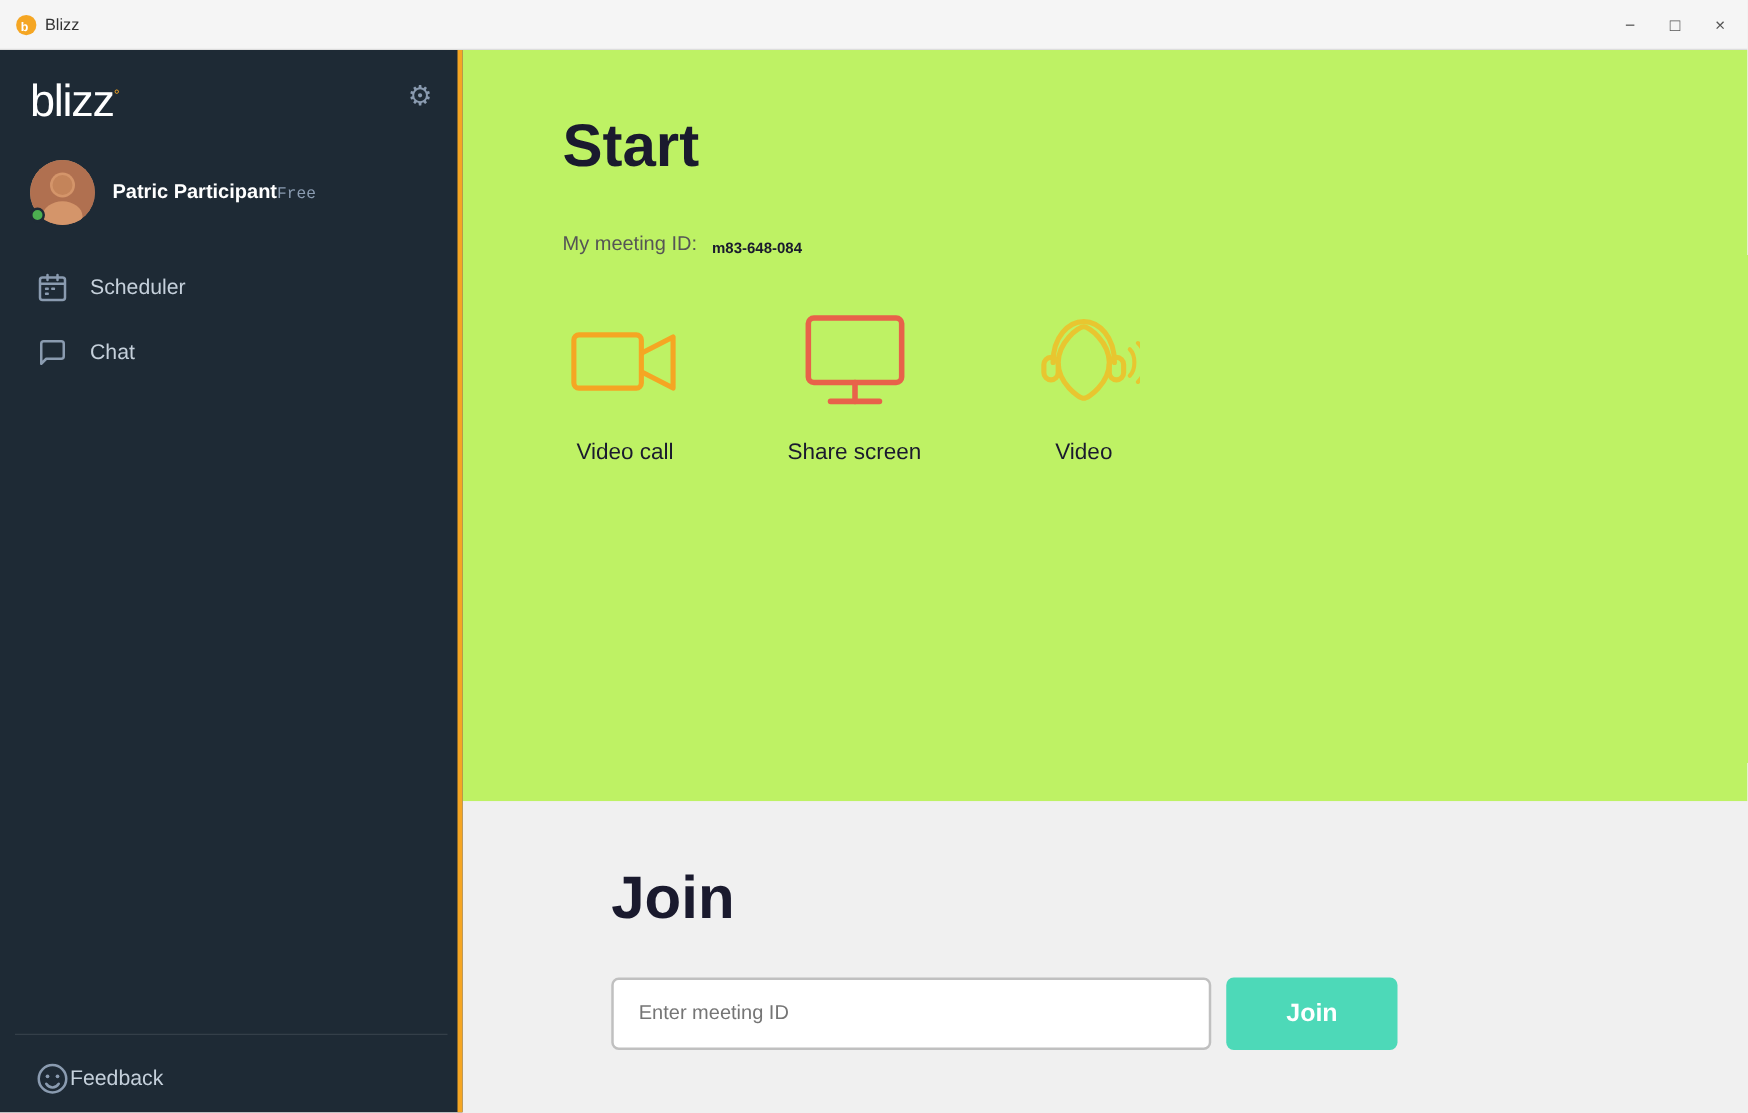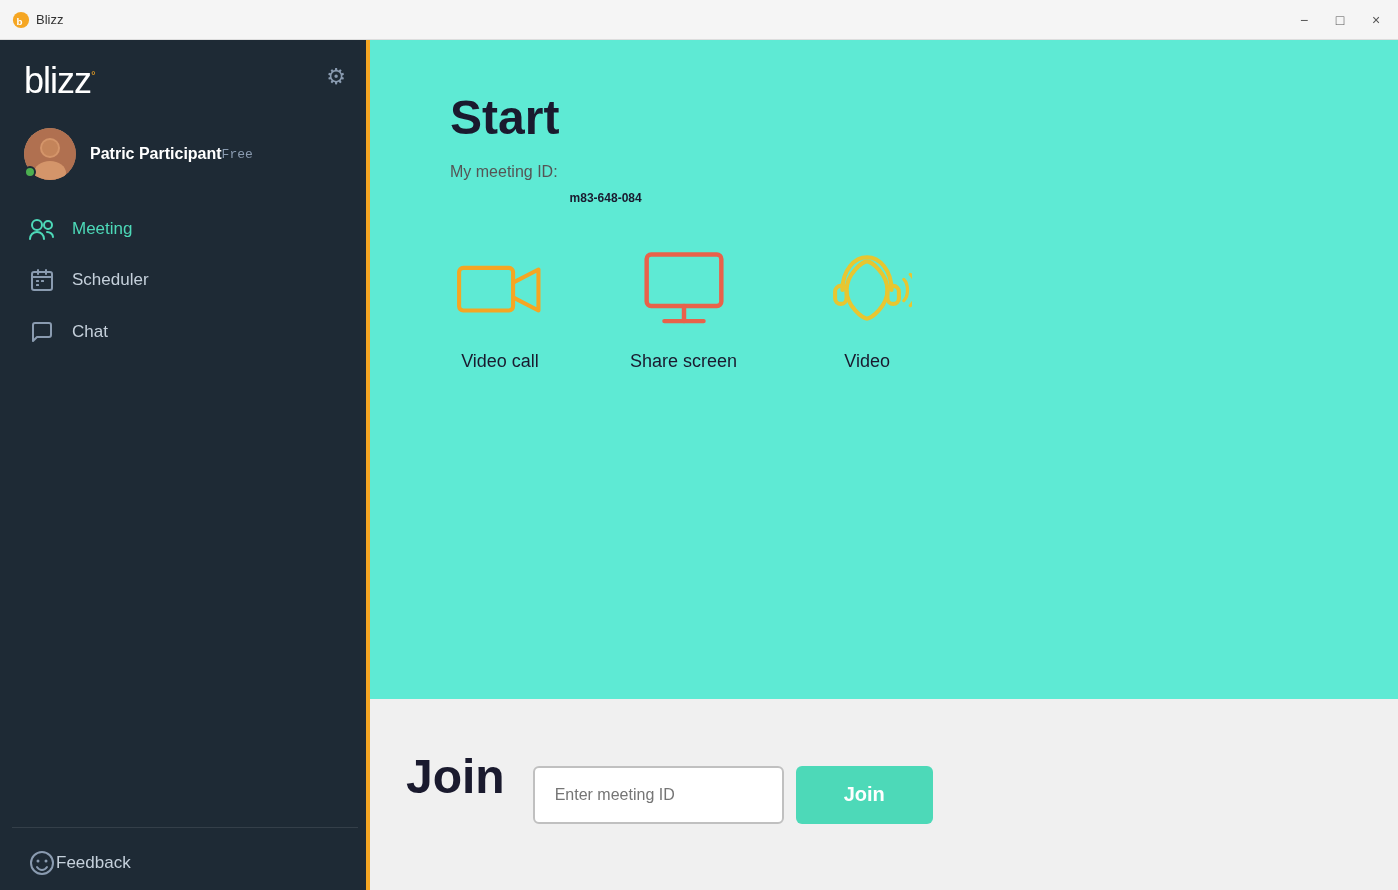--- a/index.html
+++ b/index.html
@@ -213,34 +213,34 @@
     .main-content {
       flex: 1;
       height: 100%;
       display: flex;
       flex-direction: column;
     }
 
     
     .start-section {
       flex: 1;
-      background: #5eead4;
+      background: #bef264;
       padding: 50px 80px 40px 80px;
       display: flex;
       flex-direction: column;
     }
     .section-title {
       font-size: 48px;
       font-weight: 700;
       color: #1a1a2e;
       margin-bottom: 18px;
     }
     .meeting-id-row {
       display: flex;
-      align-items: flex-start;
+      align-items: flex-end;
       gap: 12px;
       margin-bottom: 40px;
     }
     .meeting-id-label {
       font-size: 16px;
       color: #555;
     }
     .meeting-id-value {
       font-size: 12px;
       font-weight: 600;
@@ -272,24 +272,23 @@
     }
     .action-label {
       font-size: 18px;
       font-weight: 500;
       color: #1a1a2e;
     }
 
     
     .join-section {
       background: #f0f0f0;
-      padding: 50px 36px;
-      display: flex;
-      flex-direction: row;
-      gap: 28px;
+      padding: 50px 119px;
+      display: flex;
+      flex-direction: column;
     }
     .join-title {
       font-size: 48px;
       font-weight: 700;
       color: #1a1a2e;
       margin-bottom: 36px;
     }
     .join-input-row {
       display: flex;
       gap: 12px;
@@ -376,31 +375,20 @@
         <div class="online-dot"></div>
       </div>
       <div class="user-info">
         <span class="user-name">Patric Participant</span>
         <span class="user-plan">Free</span>
       </div>
     </div>
 
     <ul class="nav-list">
 
-      <li class="nav-item active">
-        <span class="nav-icon">
-          <svg width="26" height="22" viewBox="0 0 26 22" fill="none">
-            <circle cx="8" cy="7" r="5" stroke="#4dd9b8" stroke-width="2"></circle>
-            <circle cx="19" cy="7" r="4" stroke="#4dd9b8" stroke-width="2"></circle>
-            <path d="M1 21c0-4 3-7 7-7s7 3 7 7" stroke="#4dd9b8" stroke-width="2" stroke-linecap="round"></path>
-            <path d="M18 14c3 0 6 2 6 5" stroke="#4dd9b8" stroke-width="2" stroke-linecap="round"></path>
-          </svg>
-        </span>
-        <span class="nav-label">Meeting</span>
-      </li>
 
 
       <li class="nav-item">
         <span class="nav-icon">
           <svg width="24" height="24" viewBox="0 0 24 24" fill="none">
             <rect x="2" y="4" width="20" height="18" rx="2" stroke="#8a9bb0" stroke-width="2"></rect>
             <line x1="8" y1="2" x2="8" y2="6" stroke="#8a9bb0" stroke-width="2" stroke-linecap="round"></line>
             <line x1="16" y1="2" x2="16" y2="6" stroke="#8a9bb0" stroke-width="2" stroke-linecap="round"></line>
             <line x1="2" y1="9" x2="22" y2="9" stroke="#8a9bb0" stroke-width="2"></line>
             <rect x="6" y="12" width="3" height="2" rx="0.5" fill="#8a9bb0"></rect>

